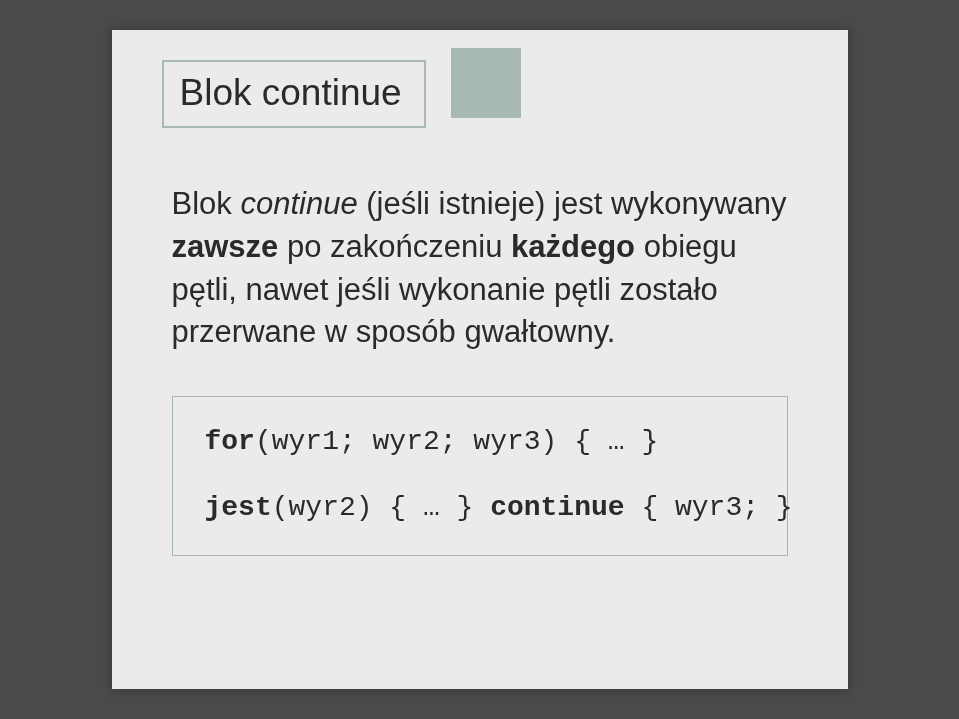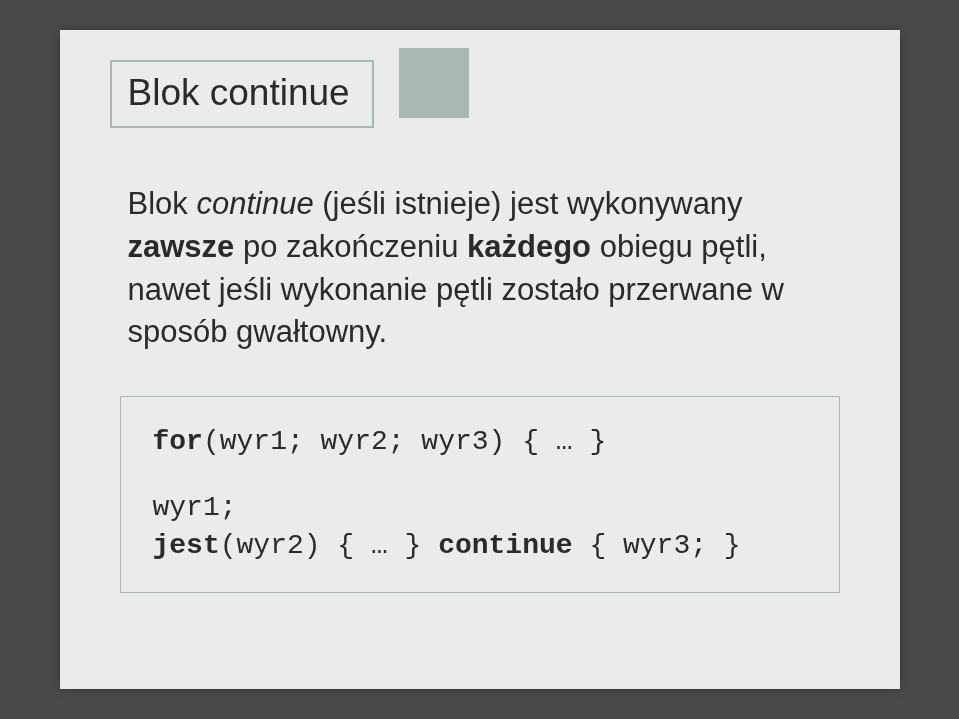--- a/index.html
+++ b/index.html
@@ -10,21 +10,21 @@
     body {
       width: 959px;
       height: 719px;
       background: #4a4a4a;
       display: flex;
       align-items: center;
       justify-content: center;
       font-family: "Liberation Sans", "DejaVu Sans", Arial, sans-serif;
     }
     .slide {
-      width: 840px;
+      width: 736px;
       height: 659px;
       background: #ebebeb;
       position: relative;
       padding: 30px 50px 50px 50px;
       box-shadow: 0 0 10px rgba(0,0,0,0.3);
     }
     .title-wrap {
       position: relative;
       display: inline-block;
     }
@@ -50,21 +50,20 @@
       font-weight: 400;
     }
     .content {
       margin-top: 55px;
       padding: 0 10px;
     }
     .paragraph {
       font-size: 31px;
       color: #2a2a2a;
       line-height: 1.38;
-      margin-left: 8px;
     }
     .italic {
       font-style: italic;
     }
     .bold {
       font-weight: 700;
     }
     .code-box {
       margin-top: 42px;
       border: 1.5px solid #a8b8b3;
@@ -97,17 +96,16 @@
   </div>
 
   <div class="content">
     <p class="paragraph">
       <span>Blok </span><span class="italic">continue</span><span> (jeśli istnieje) jest wykonywany </span><span class="bold">zawsze</span><span> po zakończeniu </span><span class="bold">każdego</span><span> obiegu pętli, nawet jeśli wykonanie pętli zostało przerwane w sposób gwałtowny.</span>
     </p>
 
     <div class="code-box">
       <div class="code-line"><span class="kw">for</span><span>(wyr1; wyr2; wyr3) { … }</span></div>
       <div class="code-gap"></div>
-      <div class="code-line">wyr1;</div>
       <div class="code-line"><span class="kw">jest</span><span>(wyr2) { … } </span><span class="kw">continue</span><span> { wyr3; }</span></div>
     </div>
   </div>
 </div>
 
 </body></html>

